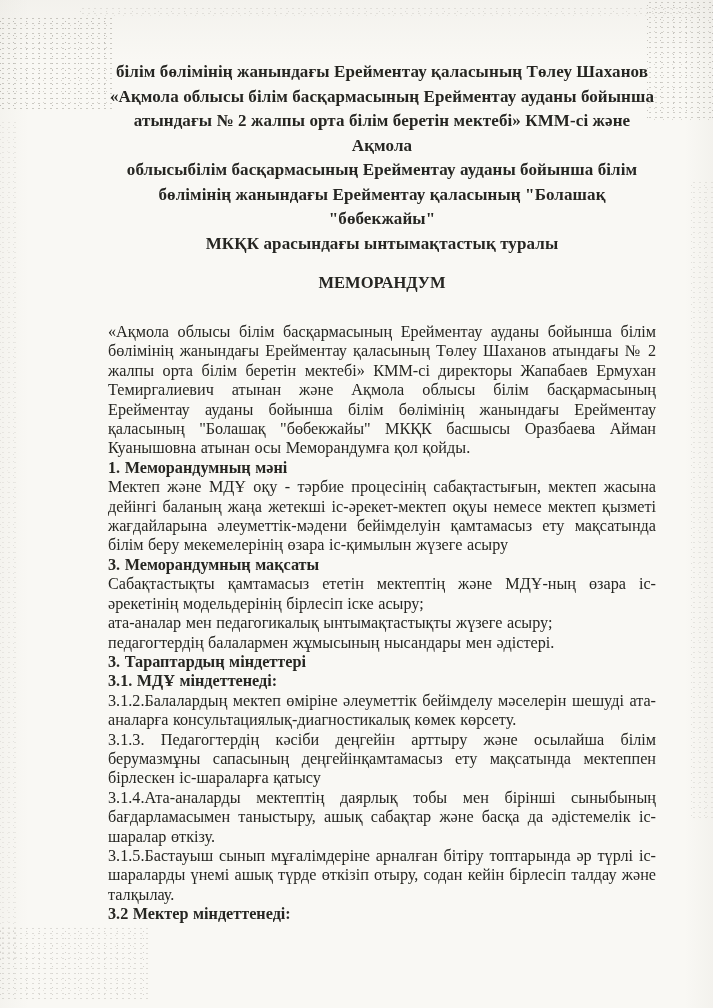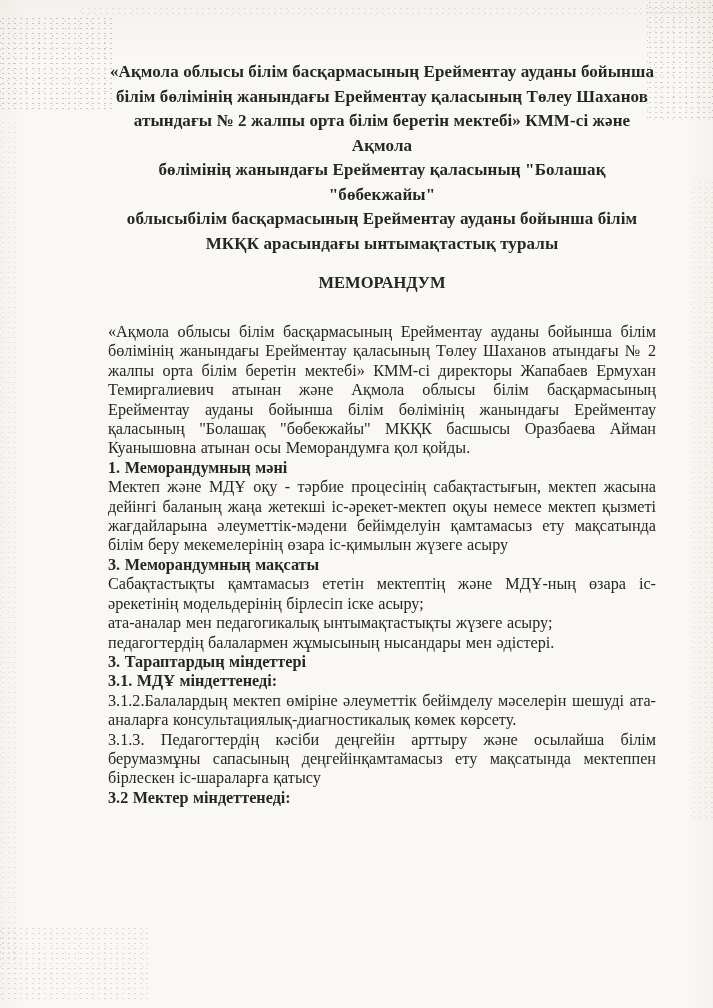--- a/index.html
+++ b/index.html
@@ -82,39 +82,41 @@
   <div class="noise noise-tl"></div>
   <div class="noise noise-topbar"></div>
   <div class="noise noise-tr"></div>
   <div class="noise noise-right"></div>
   <div class="noise noise-left"></div>
   <div class="noise noise-bl"></div>
 
   <div class="content">
 
     <div class="doc-title">
+      <div>білім бөлімінің жанындағы Ерейментау қаласының Төлеу Шаханов</div>
       <div>«Ақмола облысы білім басқармасының Ерейментау ауданы бойынша</div>
-      <div>білім бөлімінің жанындағы Ерейментау қаласының Төлеу Шаханов</div>
       <div>атындағы № 2 жалпы орта білім беретін мектебі» КММ-сі және Ақмола</div>
+      <div>облысыбілім басқармасының Ерейментау ауданы бойынша білім</div>
       <div>бөлімінің жанындағы Ерейментау қаласының "Болашақ "бөбекжайы"</div>
-      <div>облысыбілім басқармасының Ерейментау ауданы бойынша білім</div>
       <div>МКҚК арасындағы ынтымақтастық  туралы</div>
     </div>
 
     <div class="doc-heading">МЕМОРАНДУМ</div>
 
     <div class="body-block">
       <p class="para">«Ақмола облысы білім басқармасының Ерейментау ауданы бойынша білім бөлімінің жанындағы Ерейментау қаласының Төлеу Шаханов атындағы № 2 жалпы орта білім беретін мектебі» КММ-сі директоры Жапабаев Ермухан Темиргалиевич атынан және Ақмола облысы білім басқармасының Ерейментау ауданы бойынша білім бөлімінің жанындағы Ерейментау қаласының "Болашақ "бөбекжайы" МКҚК басшысы Оразбаева Айман Куанышовна атынан осы Меморандумға қол қойды.</p>
       <p class="para bold">1. Меморандумның мәні</p>
       <p class="para">Мектеп және МДҰ оқу - тәрбие процесінің сабақтастығын, мектеп жасына дейінгі баланың жаңа жетекші іс-әрекет-мектеп оқуы немесе мектеп қызметі жағдайларына әлеуметтік-мәдени бейімделуін қамтамасыз ету мақсатында білім беру мекемелерінің өзара іс-қимылын жүзеге асыру</p>
       <p class="para bold">3. Меморандумның мақсаты</p>
       <p class="para">Сабақтастықты қамтамасыз ететін мектептің және МДҰ-ның өзара іс-әрекетінің модельдерінің бірлесіп іске асыру;</p>
       <p class="para">ата-аналар мен педагогикалық ынтымақтастықты жүзеге асыру;</p>
       <p class="para">педагогтердің балалармен жұмысының нысандары мен әдістері.</p>
       <p class="para bold">3. Тараптардың міндеттері</p>
       <p class="para bold">3.1. МДҰ міндеттенеді:</p>
       <p class="para">3.1.2.Балалардың мектеп өміріне әлеуметтік бейімделу мәселерін шешуді ата-аналарға консультациялық-диагностикалық көмек көрсету.</p>
       <p class="para">3.1.3. Педагогтердің кәсіби деңгейін арттыру және осылайша білім берумазмұны сапасының деңгейінқамтамасыз ету мақсатында мектеппен бірлескен іс-шараларға қатысу</p>
+      <p class="para">3.1.4.Ата-аналарды мектептің даярлық тобы мен бірінші сыныбының бағдарламасымен таныстыру, ашық сабақтар және басқа да әдістемелік іс-шаралар өткізу.</p>
+      <p class="para">3.1.5.Бастауыш сынып мұғалімдеріне арналған бітіру топтарында әр түрлі іс-шараларды үнемі ашық түрде өткізіп отыру, содан кейін бірлесіп талдау және талқылау.</p>
       <p class="para bold">3.2 Мектер міндеттенеді:</p>
     </div>
 
   </div>
 </div>
 
 </body></html>

